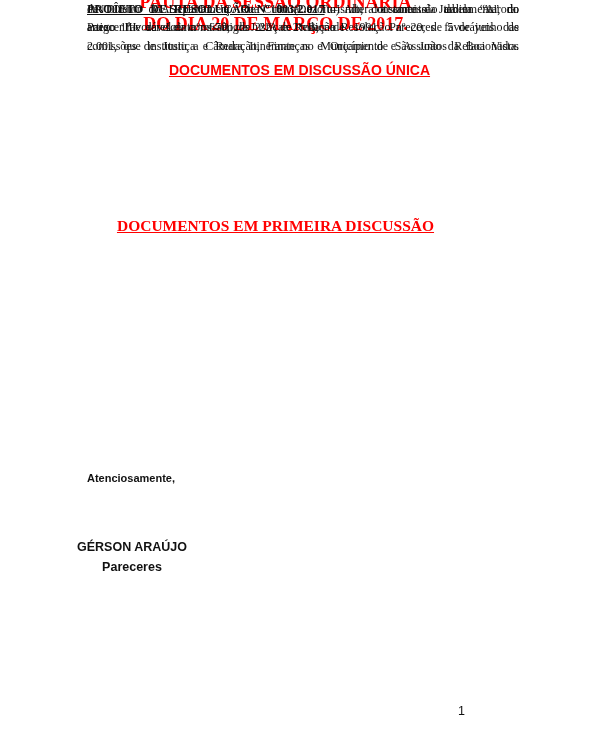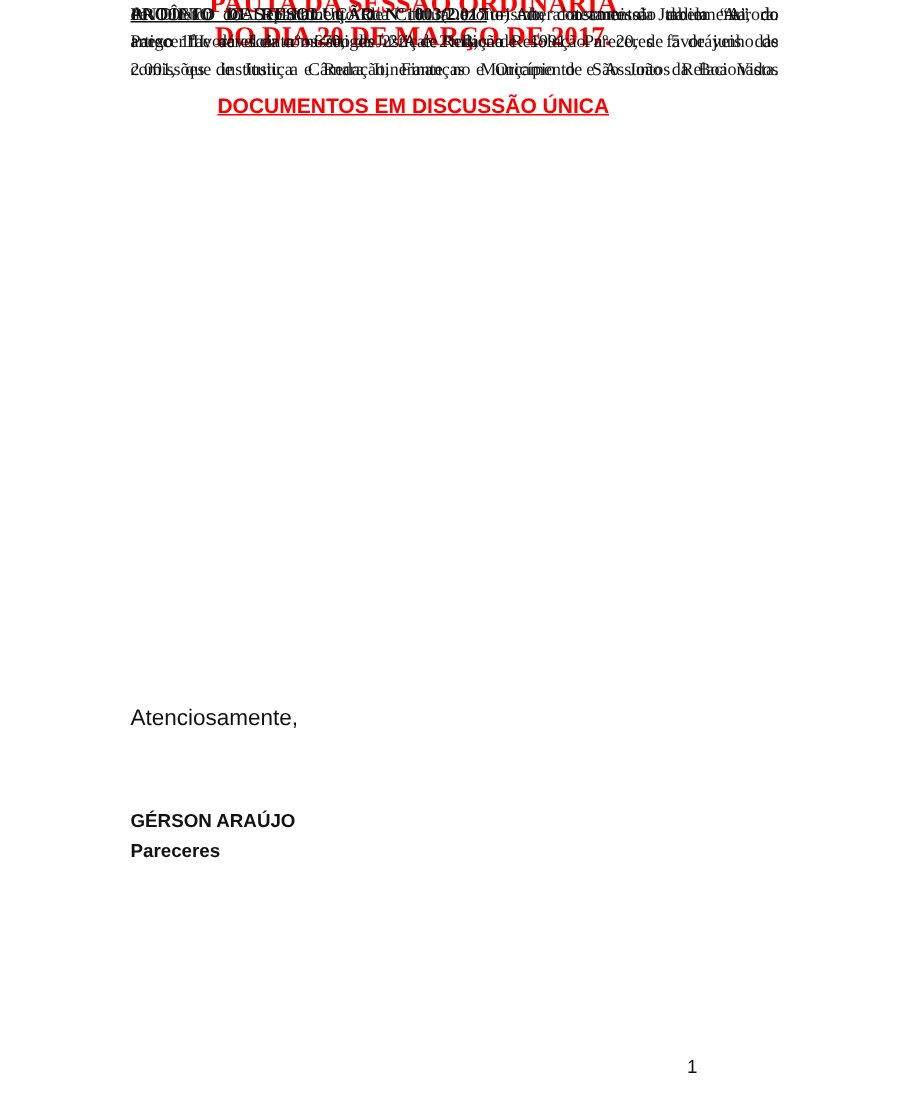--- a/index.html
+++ b/index.html
@@ -26,20 +26,21 @@
     text-align: center;
     color: var(--red, #ff0000);
     font-weight: bold;
     text-decoration: underline;
   }
   #h1 {
     top: 61px;
     font-family: "Liberation Sans", sans-serif;
     font-size: 14px;
     line-height: 19px;
+    margin-left: 24px;
   }
   #h2 {
     top: 216px;
     font-size: 15.5px;
     line-height: 20px;
   }
   .para {
     position: absolute;
     left: 87px;
     width: 432px;
@@ -49,32 +50,34 @@
   }
   .line { text-align: justify; text-align-last: justify; }
   .line.last { text-align-last: left; }
   .seg-bold-underline { font-weight: bold; text-decoration: underline; }
   .seg-italic { }
   .seg-normal { }
   .salutation {
     position: absolute;
     left: 87px; top: 470px;
     font-family: "Liberation Sans", sans-serif;
-    font-size: 15px;
+    font-size: 11px;
     line-height: 17px;
     color: var(--text, #111111);
+    font-weight: bold;
   }
   .signature {
     position: absolute;
-    left: 87px; top: 537px;
+    left: 77px; top: 537px;
     font-family: "Liberation Sans", sans-serif;
     font-size: 12.5px;
     font-weight: bold;
     line-height: 20px;
     color: var(--text, #111111);
+    text-align: center;
   }
   .page-number {
     position: absolute;
     right: 86px; top: 703px;
     font-family: "Liberation Sans", sans-serif;
     font-size: 12.5px;
     line-height: 17px;
     color: var(--text, #111111);
   }
 </style>
@@ -89,20 +92,21 @@
   </div>
 
   <div class="heading" id="h1">DOCUMENTOS EM DISCUSSÃO ÚNICA</div>
 
   <div class="para" id="para1">
       <div class="line"><span class="seg-bold-underline">PROJETO DE RESOLUÇÃO Nº 003/2.017</span><span class="seg-normal"> – Altera a comissão da ementa, do</span></div>
       <div class="line"><span class="seg-normal">artigo 1º e acrescenta os artigos 2º A e 2º B, na Resolução nº 20, de 5 de junho de</span></div>
       <div class="line"><span class="seg-normal">2.001, que instituiu a Câmara Itinerante no Município de São João da Boa Vista.</span></div>
     </div>
 
+  <div class="heading" id="h2">DOCUMENTOS EM PRIMEIRA DISCUSSÃO</div>
 
   <div class="para" id="para2">
       <div class="line"><span class="seg-normal">de Diretor do Departamento de Cultura e Turismo, constante da tabela “A” do</span></div>
       <div class="line"><span class="seg-normal">anexo III da Lei nº 670, de 22 de maio de 1991. </span><span class="seg-italic">Pareceres favoráveis das</span></div>
       <div class="line"><span class="seg-italic">comissões de Justiça e Redação, Finanças e Orçamento e Assuntos Relacionados</span></div>
     </div>
 
   <div class="para" id="para3">
       <div class="line"><span class="seg-normal">ANTÔNIO CASTILHO a Rua 18 (Dezoito) do loteamento Jardim Aurora.</span></div>
       <div class="line last"><span class="seg-italic">Parecer favorável da comissão de Justiça e Redação</span></div>

